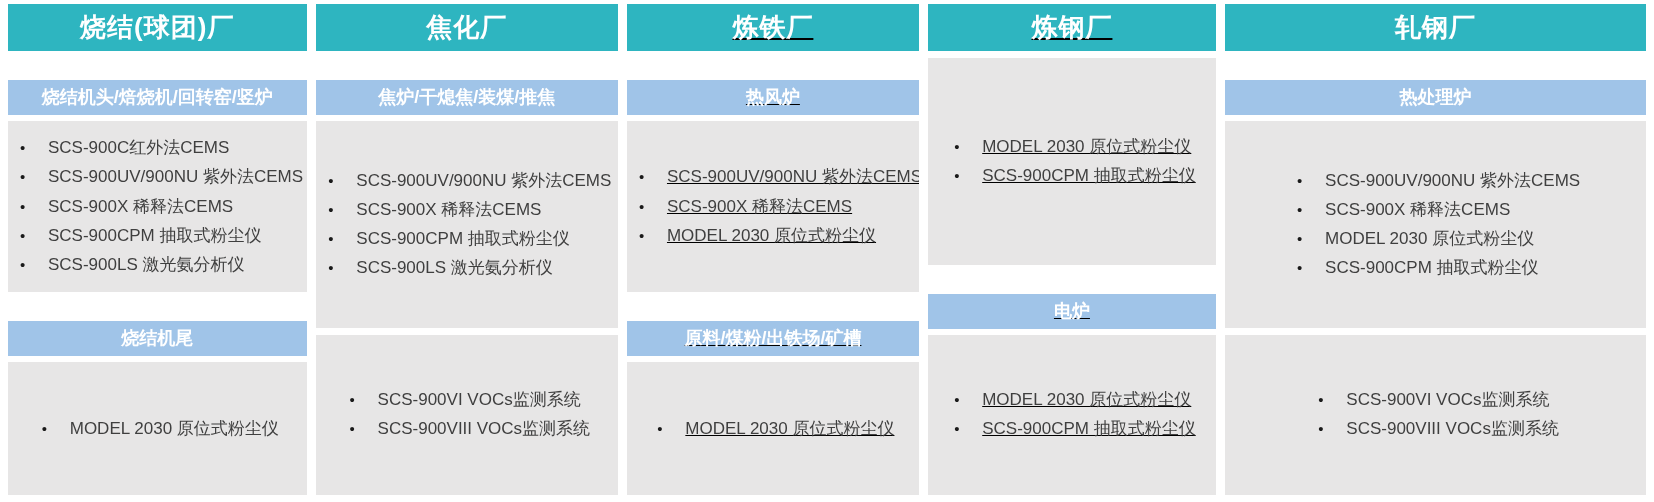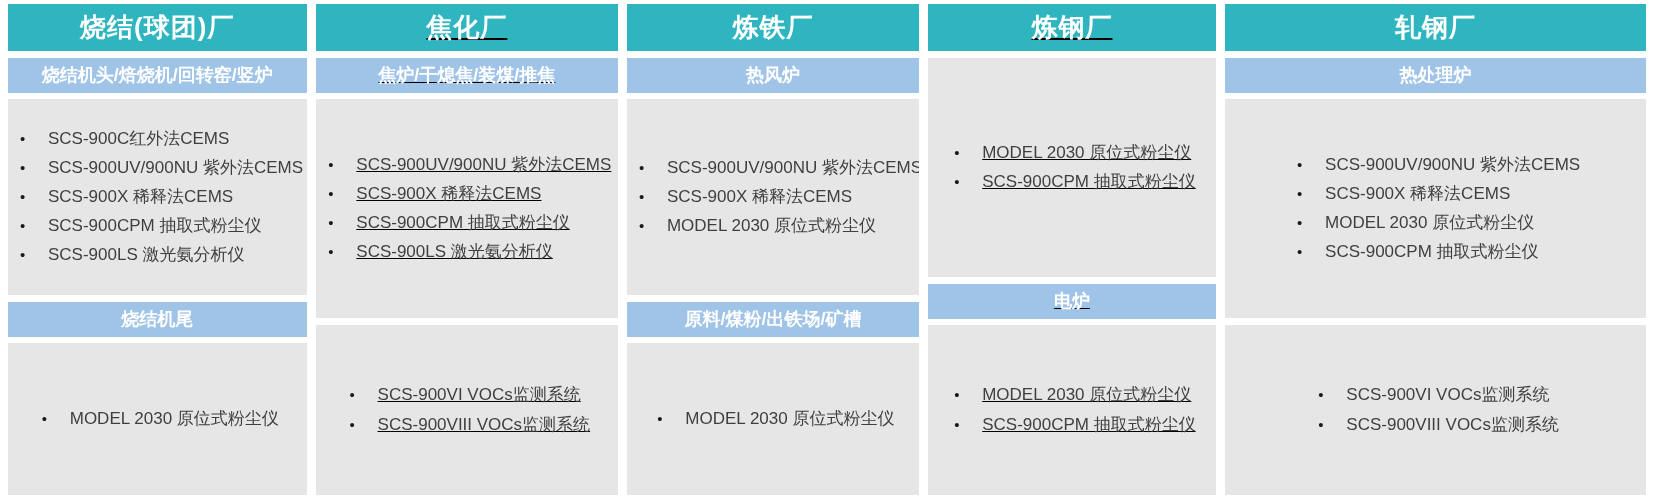--- a/index.html
+++ b/index.html
@@ -25,22 +25,22 @@
     box-sizing: border-box;
     width: 100%;
     height: 100%;
   }
   .plant-column {
     display: flex;
     flex-direction: column;
     min-width: 0;
   }
   .plant-column:nth-child(1) { flex: 298 1 0; }
-  .plant-column:nth-child(2) { flex: 302 1 0; text-decoration: underline; }
-  .plant-column:nth-child(3) { flex: 291 1 0; }
+  .plant-column:nth-child(2) { flex: 302 1 0; }
+  .plant-column:nth-child(3) { flex: 291 1 0; text-decoration: underline; }
   .plant-column:nth-child(4) { flex: 288 1 0; text-decoration: underline; }
   .plant-column:nth-child(5) { flex: 420 1 0; }
 
   .plant-title {
     background: var(--header-bg);
     color: var(--header-text);
     font-weight: bold;
     font-size: 26px;
     height: 47px;
     line-height: 47px;
@@ -52,20 +52,21 @@
   .process-subheader {
     background: var(--subheader-bg);
     color: var(--header-text);
     font-weight: bold;
     font-size: 18px;
     height: 35px;
     line-height: 35px;
     text-align: center;
     margin-bottom: 6px;
     flex: none;
+    margin-top: 22px;
   }
   .cell {
     background: var(--cell-bg);
     display: flex;
     align-items: center;
     margin-bottom: 7px;
     overflow: hidden;
   }
   .cell-1 { flex: 196 0 0; }
   .cell-2 { flex: 152 0 0; margin-bottom: 0; }

